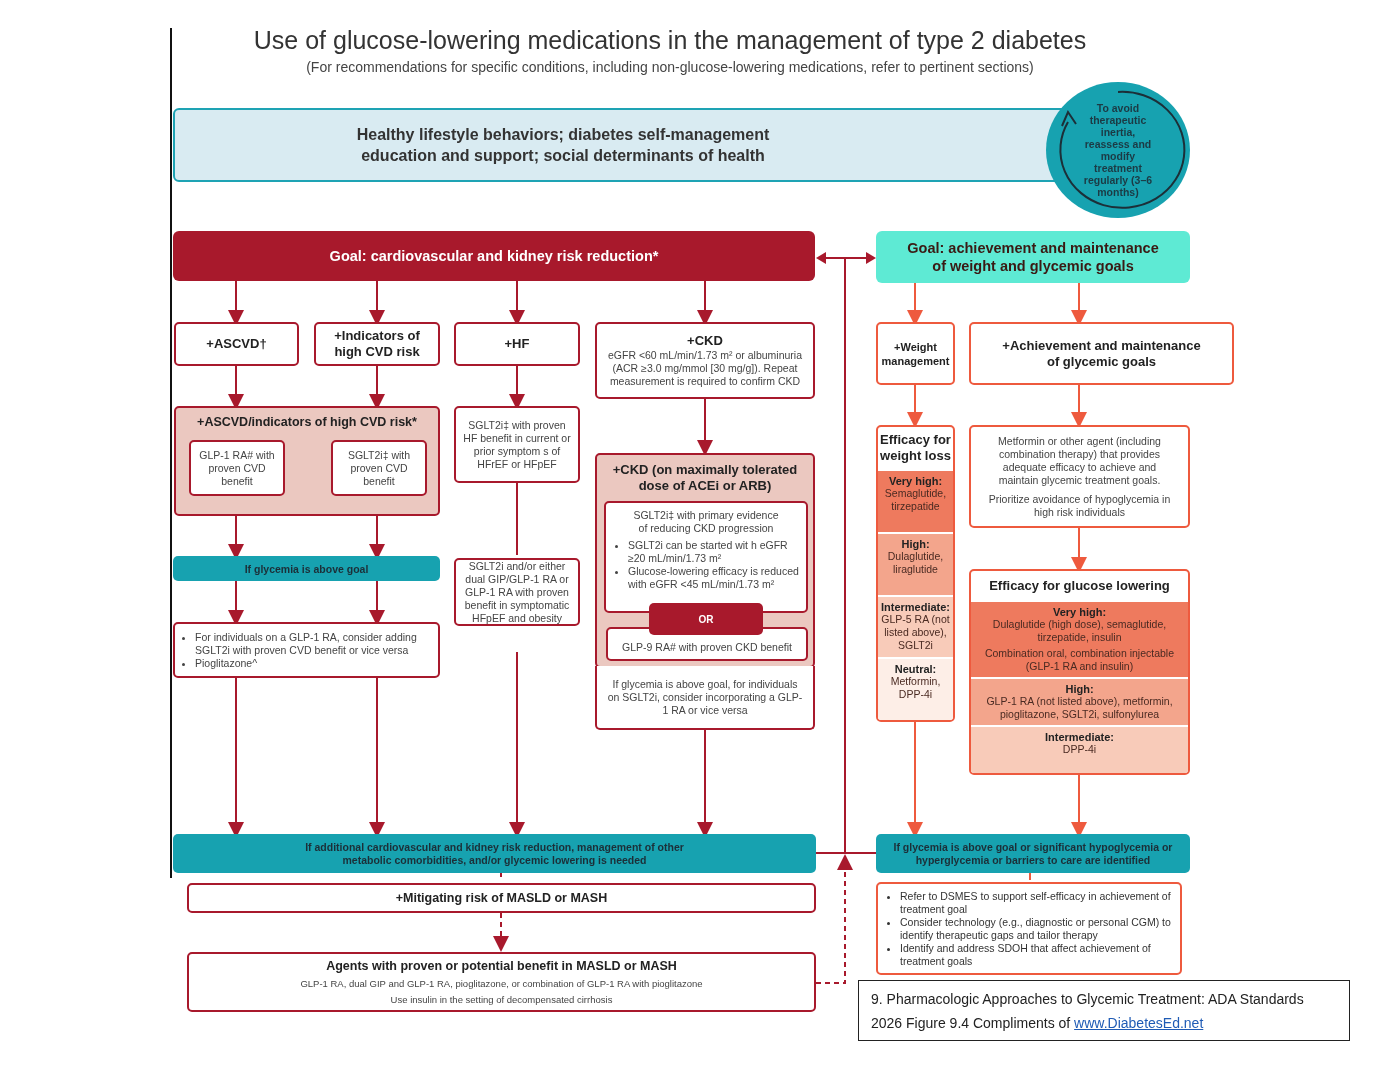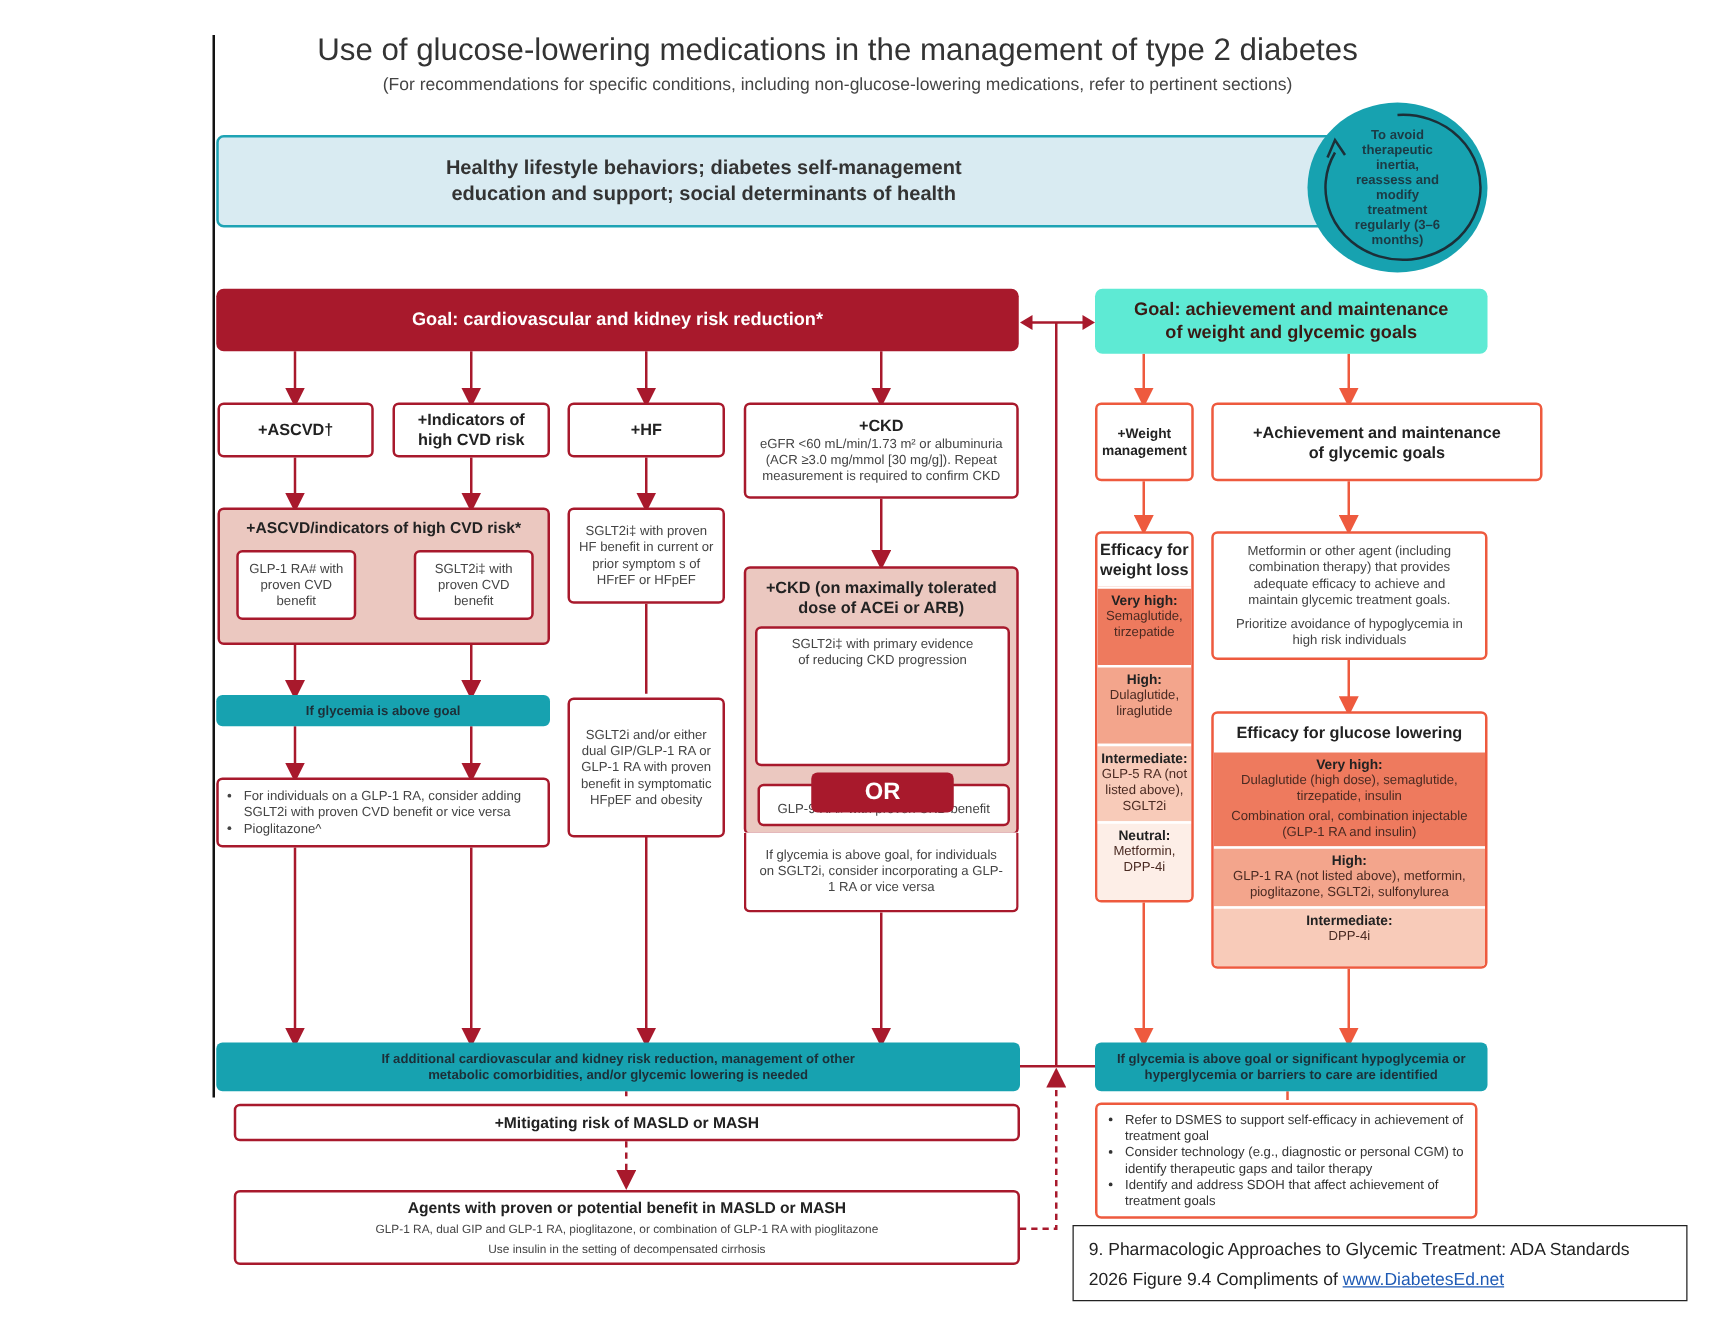--- a/index.html
+++ b/index.html
@@ -122,29 +122,33 @@
 
 <div class="abs teal" style="left:173px;top:556px;width:267px;height:25px;font-size:10.5px;">If glycemia is above goal</div>
 
 <div class="abs box sm" style="left:173px;top:622px;width:267px;height:56px;align-items:flex-start;padding:2px 4px;">
   <ul>
     <li>For individuals on a GLP-1 RA, consider adding SGLT2i with proven CVD benefit or vice versa</li>
     <li>Pioglitazone^</li>
   </ul>
 </div>
 
-<div class="abs box sm" style="left:454px;top:558px;width:126px;height:112px;padding:0 6px;">SGLT2i and/or either dual GIP/GLP-1 RA or GLP-1 RA with proven benefit in symptomatic HFpEF and obesity</div>
+<div class="abs box sm" style="left:454px;top:558px;width:126px;height:68px;padding:0 6px;">SGLT2i and/or either dual GIP/GLP-1 RA or GLP-1 RA with proven benefit in symptomatic HFpEF and obesity</div>
 
 <div class="abs pinkpanel" style="left:595px;top:453px;width:220px;height:215px;">
   <div class="hb" style="text-align:center;margin-top:7px;padding:0 6px;">+CKD (on maximally tolerated dose of ACEi or ARB)</div>
   <div class="abs box sm" style="left:7px;top:46px;width:204px;height:112px;justify-content:flex-start;padding:6px 6px;">
     <div style="width:150px;margin-bottom:4px;">SGLT2i‡ with primary evidence of reducing CKD progression</div>
+    <ul>
+      <li>SGLT2i can be started wit h eGFR ≥20 mL/min/1.73 m²</li>
+      <li>Glucose-lowering efficacy is reduced with eGFR &lt;45 mL/min/1.73 m²</li>
+    </ul>
   </div>
   <div class="abs box sm" style="left:9px;top:172px;width:202px;height:34px;padding-top:6px;">GLP-9 RA# with proven CKD benefit</div>
-  <div class="abs" style="left:52px;top:148px;width:114px;height:32px;background:#a8192c;border-radius:5px;color:#fff;font-weight:bold;font-size:19px;display:flex;align-items:center;justify-content:center;margin-top:15px;">OR</div>
+  <div class="abs" style="left:52px;top:148px;width:114px;height:32px;background:#a8192c;border-radius:5px;color:#fff;font-weight:bold;font-size:10px;display:flex;align-items:center;justify-content:center;">OR</div>
 </div>
 <div class="abs box sm" style="left:595px;top:666px;width:220px;height:64px;padding:2px 10px;border-top:none;border-radius:0 0 5px 5px;">If glycemia is above goal, for individuals on SGLT2i, consider incorporating a GLP-1 RA or vice versa</div>
 
 <div class="abs teal" style="left:173px;top:834px;width:643px;height:39px;font-size:10.5px;line-height:13px;padding:0 110px;">If additional cardiovascular and kidney risk reduction, management of other metabolic comorbidities, and/or glycemic lowering is needed</div>
 
 <div class="abs box" style="left:187px;top:883px;width:629px;height:30px;">
   <span class="hb" style="font-size:12.5px;">+Mitigating risk of MASLD or MASH</span>
 </div>
 
 <div class="abs box" style="left:187px;top:952px;width:629px;height:60px;padding:3px;">

